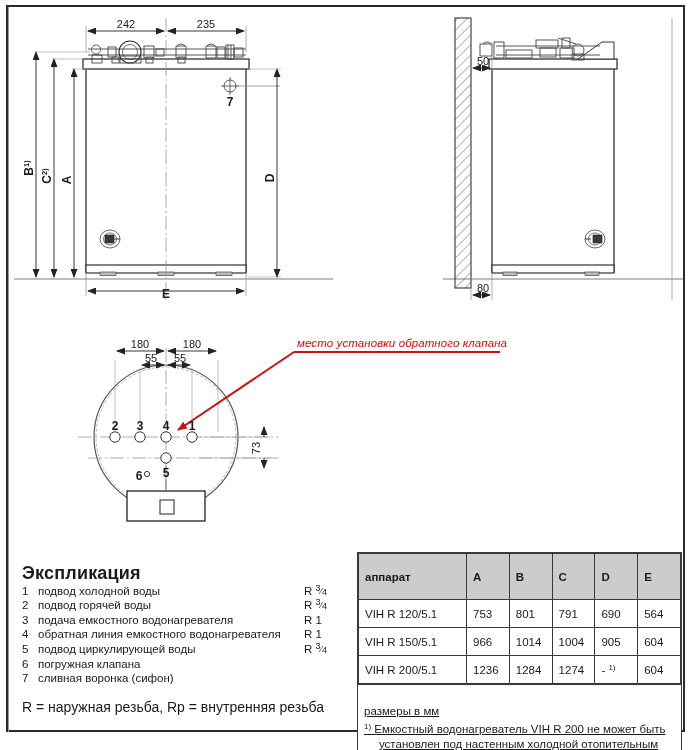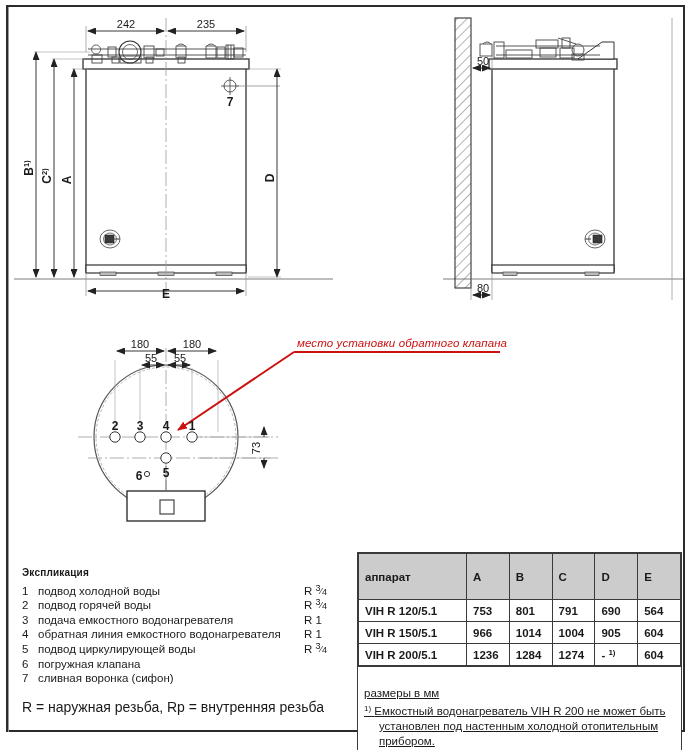--- a/index.html
+++ b/index.html
@@ -21,40 +21,40 @@
   }
 
   svg{position:absolute;left:0;top:0;overflow:visible;}
   .dwg{position:absolute;left:0;top:0;width:693px;height:750px;pointer-events:none;}
 
   
   .legend{
     position:absolute;left:22px;top:566px;width:312px;
     font-size:11.5px;line-height:14.6px;
   }
-  .legend h4{margin:0 0 3px 0;font-size:10px;font-weight:bold;letter-spacing:.2px;}
+  .legend h4{margin:0 0 3px 0;font-size:18px;font-weight:bold;letter-spacing:.2px;}
   .legend table{border-collapse:collapse;width:100%;}
   .legend td{padding:0;font-size:11.5px;line-height:14.6px;vertical-align:top;}
   .lg-num{width:16px;}
   .lg-txt{padding-right:6px;}
   .lg-val{width:30px;text-align:left;white-space:nowrap;}
   .legend .note{margin-top:14px;font-size:14px;}
   .frac{display:inline-block;font-size:9px;line-height:9px;vertical-align:1px;}
   .frac sup{font-size:9px;vertical-align:3px;}
   .frac sub{font-size:9px;vertical-align:-1px;}
 
   
   .dimtable{
     position:absolute;left:357px;top:552px;width:325px;
     border:1px solid #3a3a3a;box-sizing:border-box;background:#fff;
   }
   .dimtable table{border-collapse:collapse;width:100%;table-layout:fixed;}
   .dimtable th,.dimtable td{
-    border:1px solid #3a3a3a;font-size:11.5px;font-weight:bold;
-    text-align:left;padding:4px 6px;height:22px;box-sizing:border-box;
+    border:1px solid #3a3a3a;font-size:11.5px;font-weight:normal;
+    text-align:left;padding:4px 6px;height:28px;box-sizing:border-box;
   }
   .dimtable thead th{
     background:#cccccc;font-weight:bold;height:46px;vertical-align:middle;
   }
   .dimtable th.c0,.dimtable td.c0{width:108px;}
   .dimtable td{background:#fff;}
   .tbl-foot{
     border-top:1px solid #3a3a3a;padding:19px 6px 6px 6px;font-size:11.5px;
     line-height:15px;
     text-decoration:underline;

